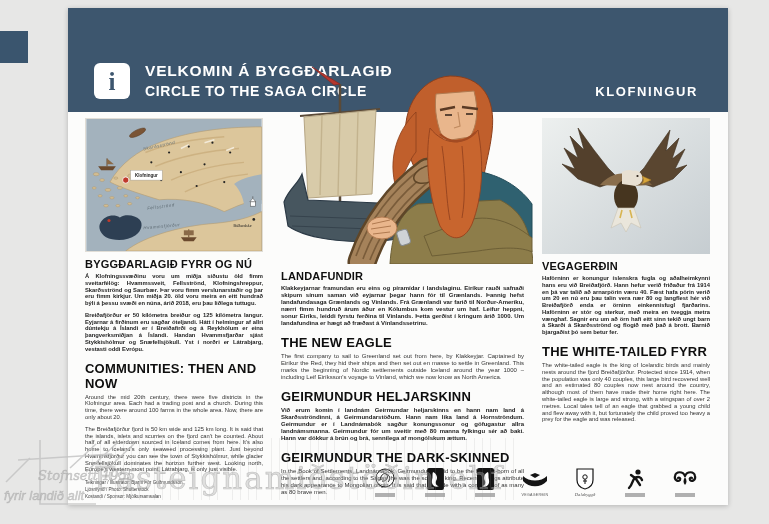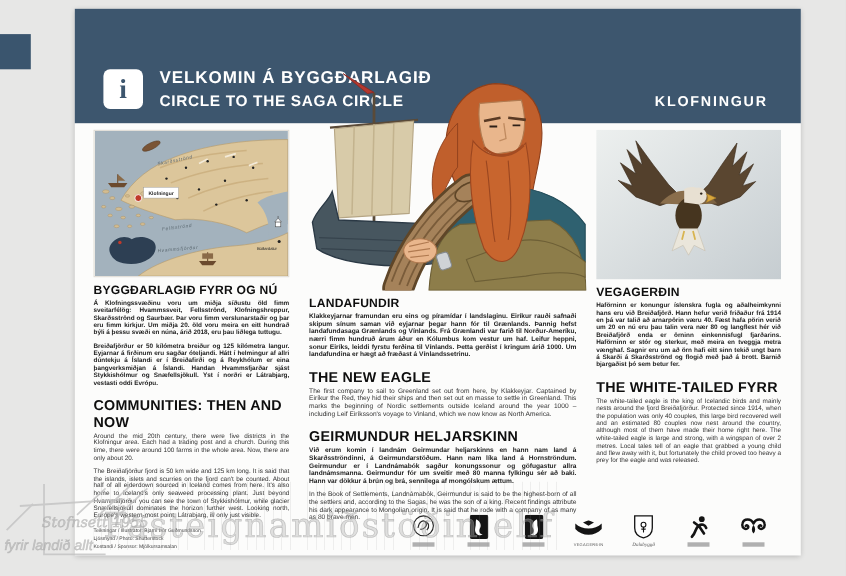--- a/index.html
+++ b/index.html
@@ -192,20 +192,21 @@
         </div>
       </div>
 
       <div class="col-mid">
         <div class="h-is">LANDAFUNDIR</div>
         <p class="para mid-para is-t">Klakkeyjarnar framundan eru eins og píramídar í landslaginu. Eiríkur rauði safnaði skipum sínum saman við eyjarnar þegar hann fór til Grænlands. Þannig hefst landafundasaga Grænlands og Vínlands. Frá Grænlandi var farið til Norður-Ameríku, nærri fimm hundruð árum áður en Kólumbus kom vestur um haf. Leifur heppni, sonur Eiríks, leiddi fyrstu ferðina til Vínlands. Þetta gerðist í kringum árið 1000. Um landafundina er hægt að fræðast á Vínlandssetrinu.</p>
         <div class="h-en">THE NEW EAGLE</div>
         <p class="para mid-para en-t">The first company to sail to Greenland set out from here, by Klakkeyjar. Captained by Eiríkur the Red, they hid their ships and then set out en masse to settle in Greenland. This marks the beginning of Nordic settlements outside Iceland around the year 1000 – including Leif Eiríksson's voyage to Vinland, which we now know as North America.</p>
         <div class="h-en">GEIRMUNDUR HELJARSKINN</div>
         <p class="para mid-para is-t">Við erum komin í landnám Geirmundar heljarskinns en hann nam land á Skarðsströndinni, á Geirmundarstöðum. Hann nam líka land á Hornströndum. Geirmundur er í Landnámabók sagður konungssonur og göfugastur allra landnámsmanna. Geirmundur fór um sveitir með 80 manna fylkingu sér að baki. Hann var dökkur á brún og brá, sennilega af mongólskum ættum.</p>
+        <div class="h-en">GEIRMUNDUR THE DARK-SKINNED</div>
         <p class="para mid-para en-t">In the Book of Settlements, Landnámabók, Geirmundur is said to be the highest-born of all the settlers and, according to the Sagas, he was the son of a king. Recent findings attribute his dark appearance to Mongolian origin. It is said that he rode with a company of as many as 80 brave men.</p>
       </div>
 
       <div class="col-right">
         <div class="eagle-box">
           <svg width="168" height="136" viewBox="0 0 168 136">
             <defs>
               <linearGradient id="sky" x1="0" y1="0" x2="1" y2="1">
                 <stop offset="0" stop-color="#edf0ef"></stop>
                   <stop offset="1" stop-color="#c6cdd1"></stop>

